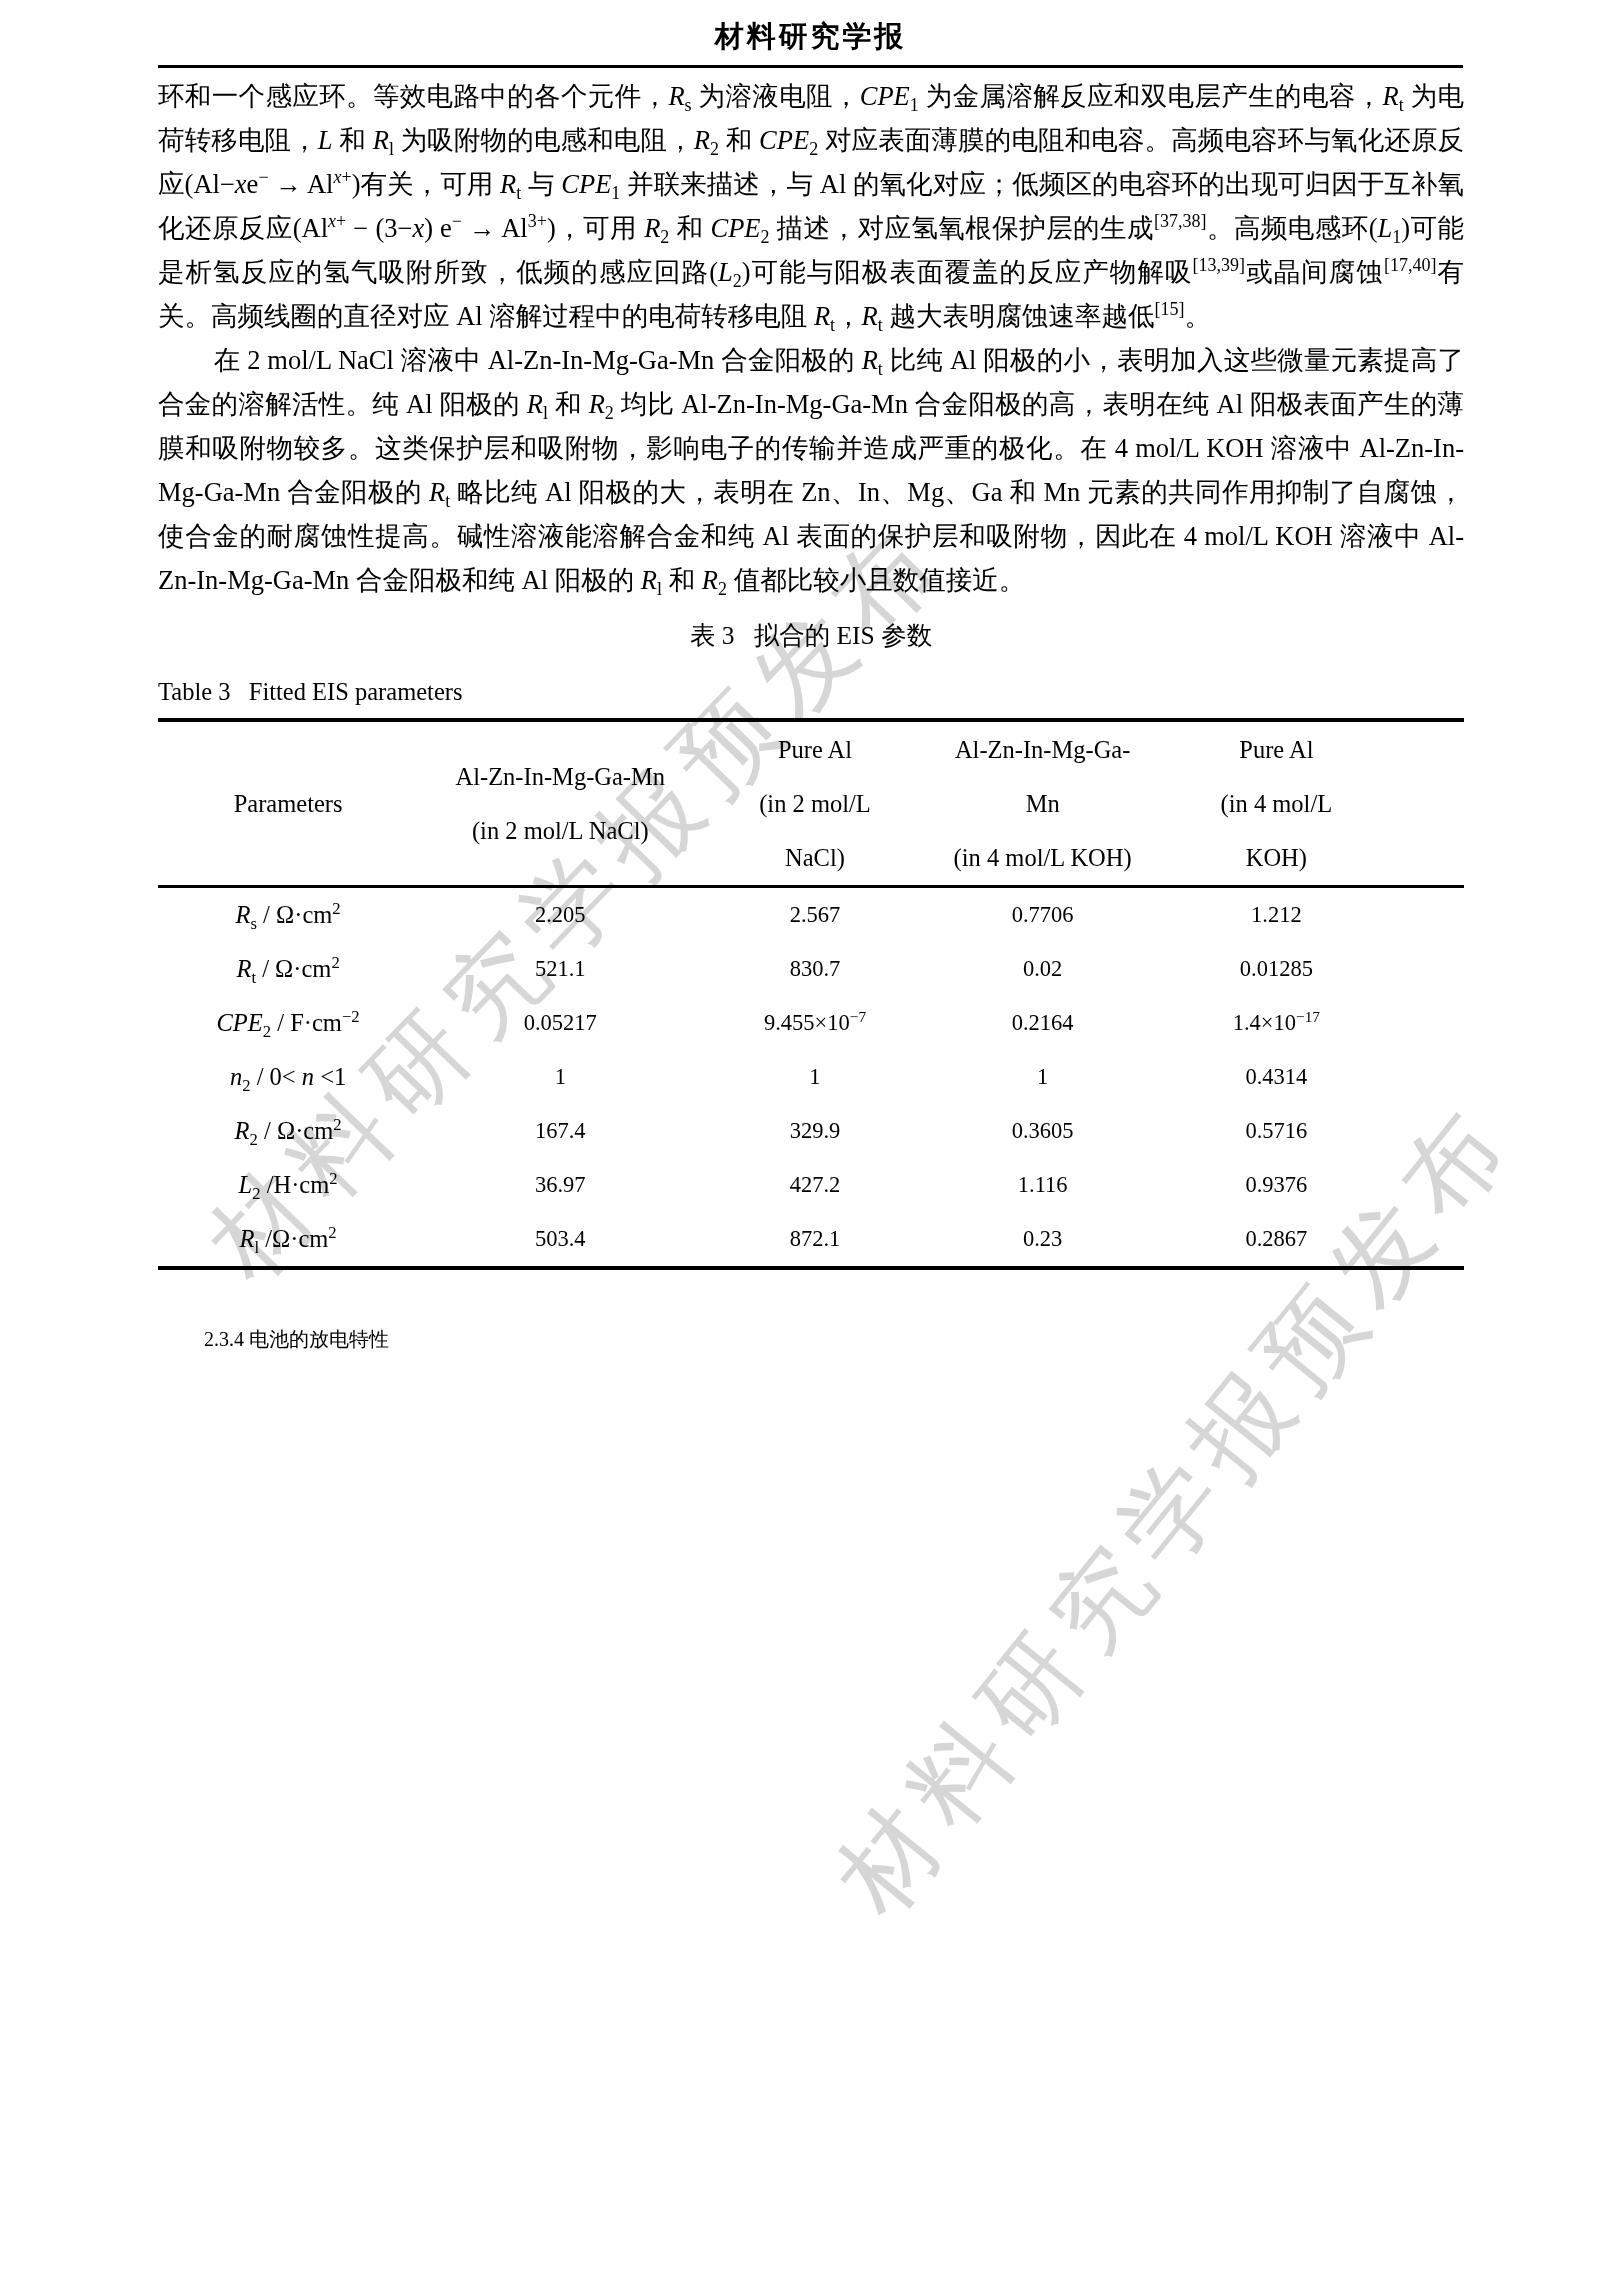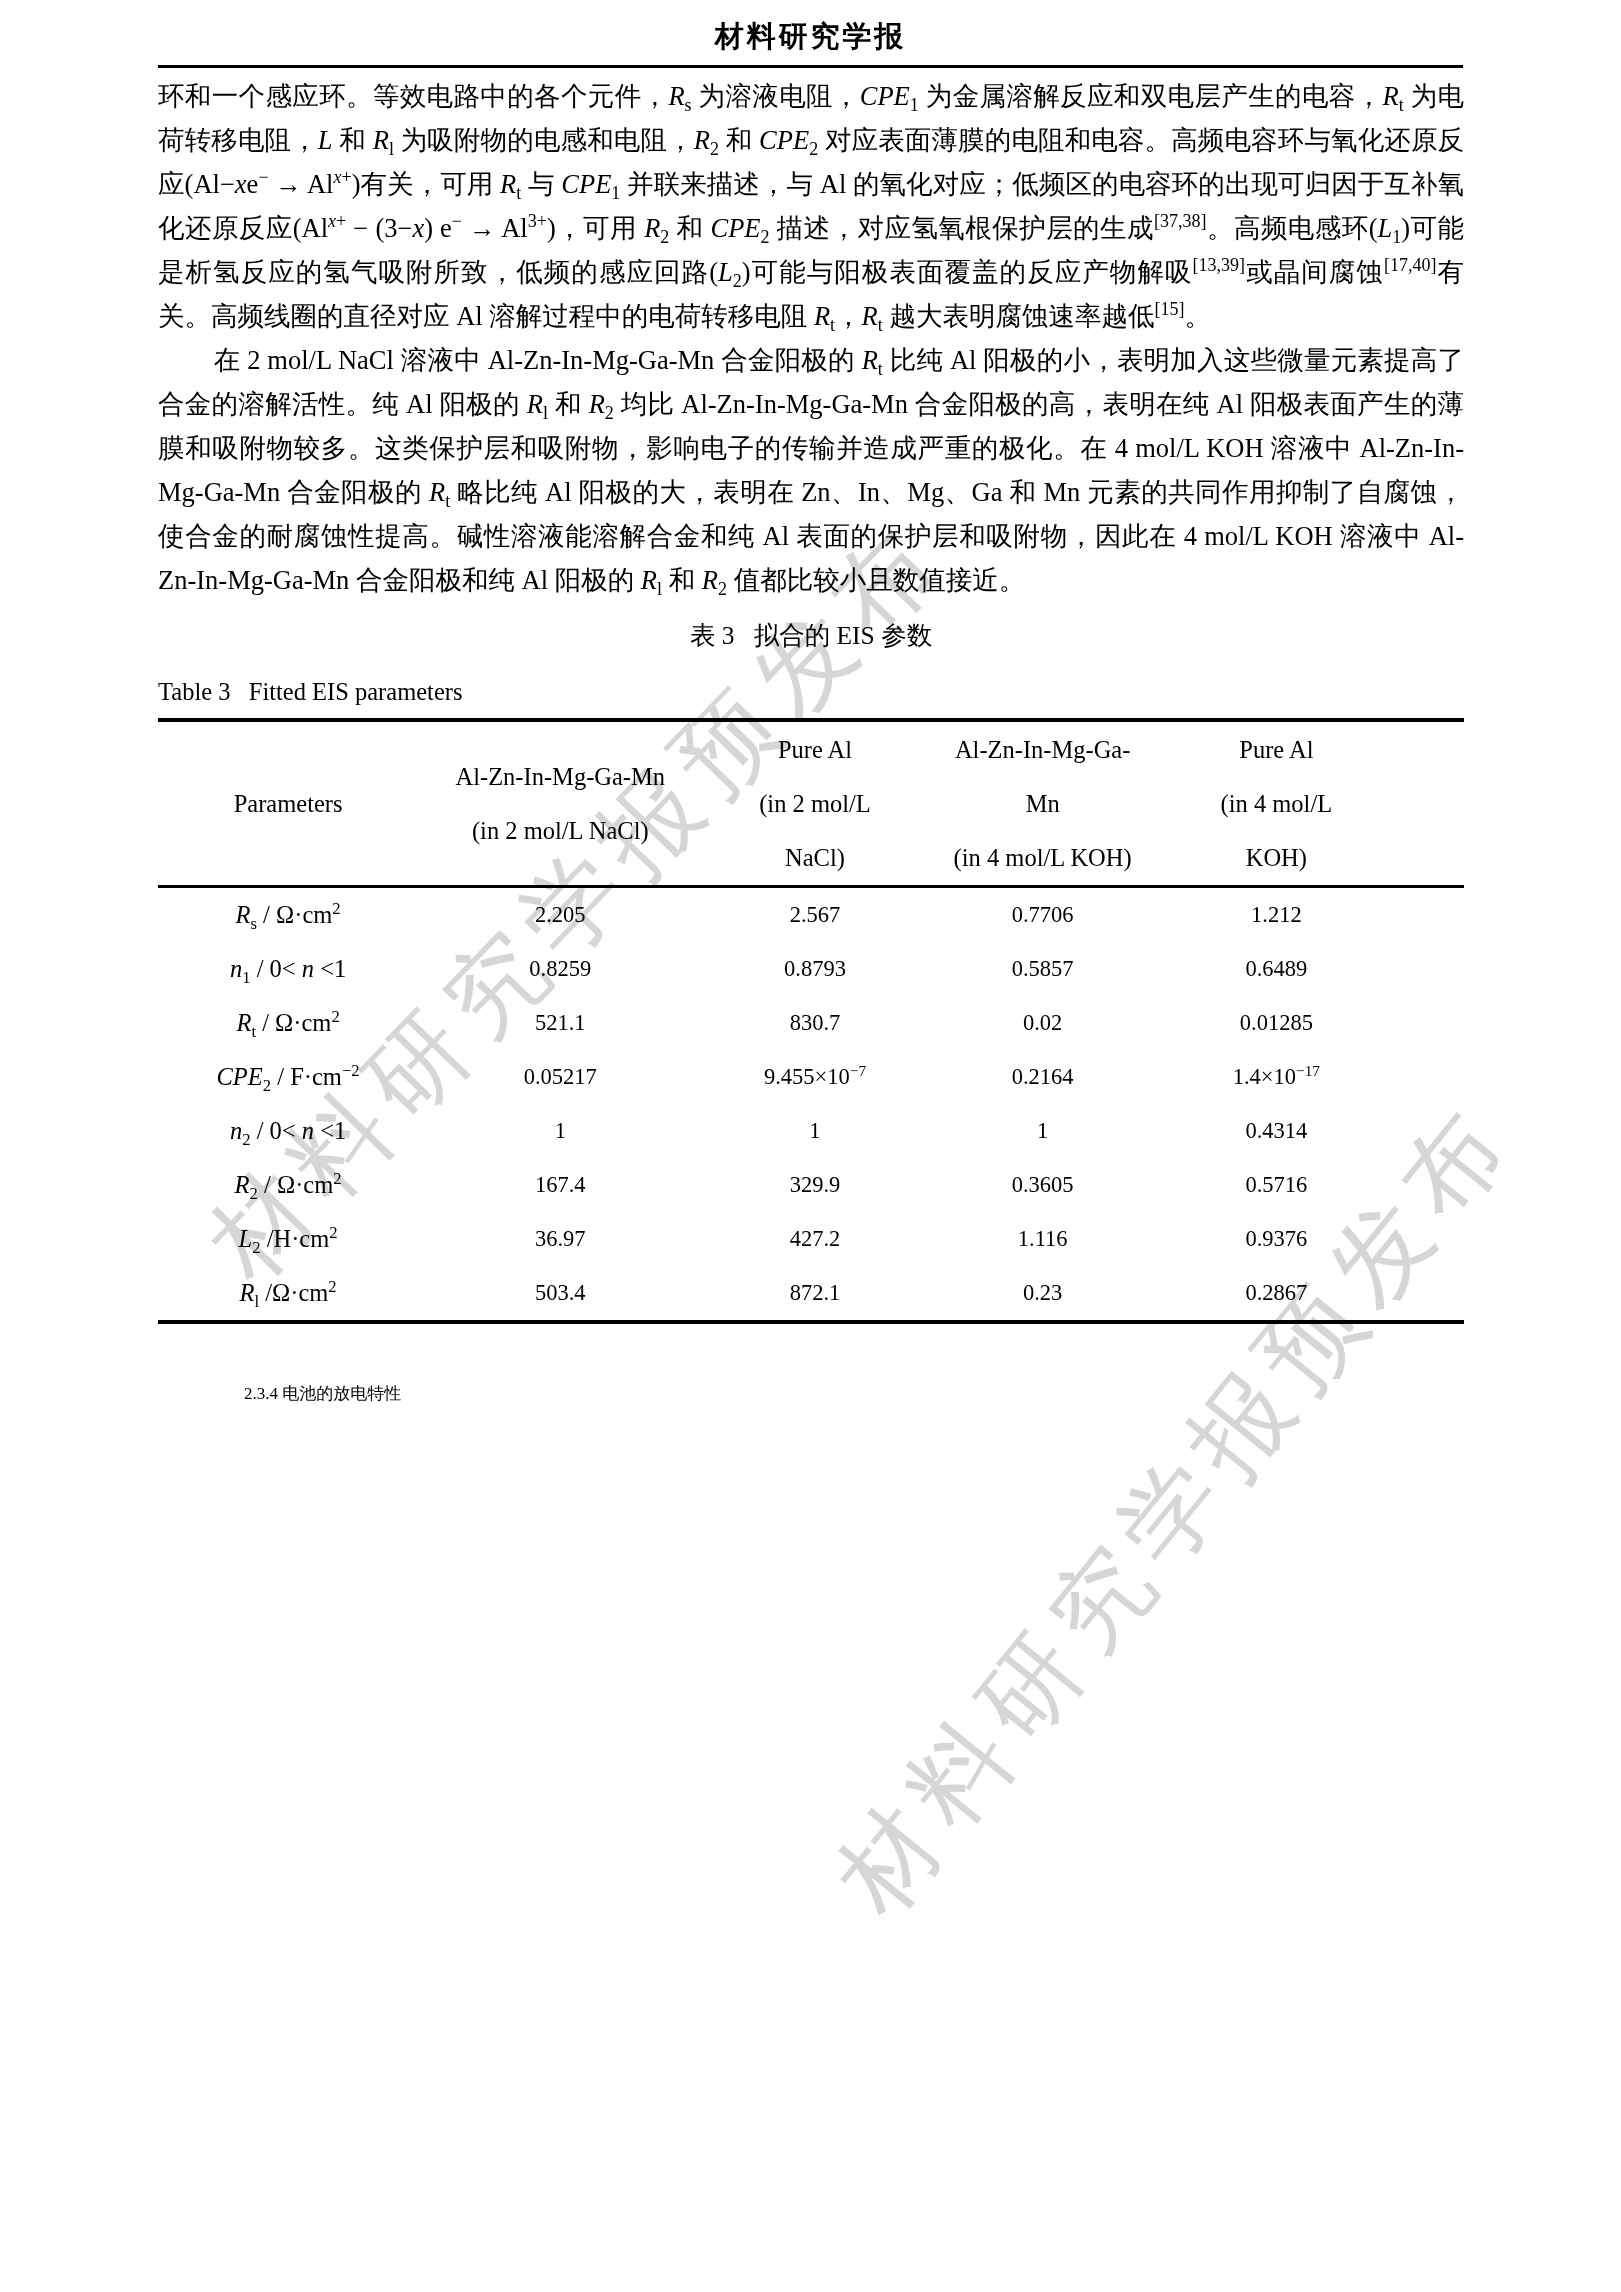--- a/index.html
+++ b/index.html
@@ -68,22 +68,22 @@
   }
   table.eis-table tbody td{
     height:54px;padding:0;
     font-size:22.5px;text-align:center;vertical-align:middle;
   }
   table.eis-table tbody td.param{font-size:24.5px;}
   table.eis-table th:last-child,
   table.eis-table td:last-child{padding-right:69px;}
   
   .section-heading{
-    margin-top:53px;margin-left:86px;
-    font-size:17px;line-height:33px;
+    margin-top:53px;margin-left:46px;
+    font-size:20px;line-height:33px;
   }
 </style>
 </head>
 <body>
 
 <div class="page">
 
   <div class="watermark wm1">材料研究学报预发布</div>
   <div class="watermark wm2">材料研究学报预发布</div>
 
@@ -118,27 +118,20 @@
           <th>Pure Al<br>(in 4 mol/L<br>KOH)</th>
         </tr>
       </thead>
       <tbody>
         <tr>
           <td class="param"><i>R</i><sub>s</sub> / Ω·cm<sup>2</sup></td>
           <td>2.205</td>
           <td>2.567</td>
           <td>0.7706</td>
           <td>1.212</td>
-        </tr>
-        <tr>
-          <td class="param"><i>n</i><sub>1</sub> / 0&lt; <i>n</i> &lt;1</td>
-          <td>0.8259</td>
-          <td>0.8793</td>
-          <td>0.5857</td>
-          <td>0.6489</td>
         </tr>
         <tr>
           <td class="param"><i>R</i><sub>t</sub> / Ω·cm<sup>2</sup></td>
           <td>521.1</td>
           <td>830.7</td>
           <td>0.02</td>
           <td>0.01285</td>
         </tr>
         <tr>
           <td class="param"><i>CPE</i><sub>2</sub> / F·cm<sup>−2</sup></td>

